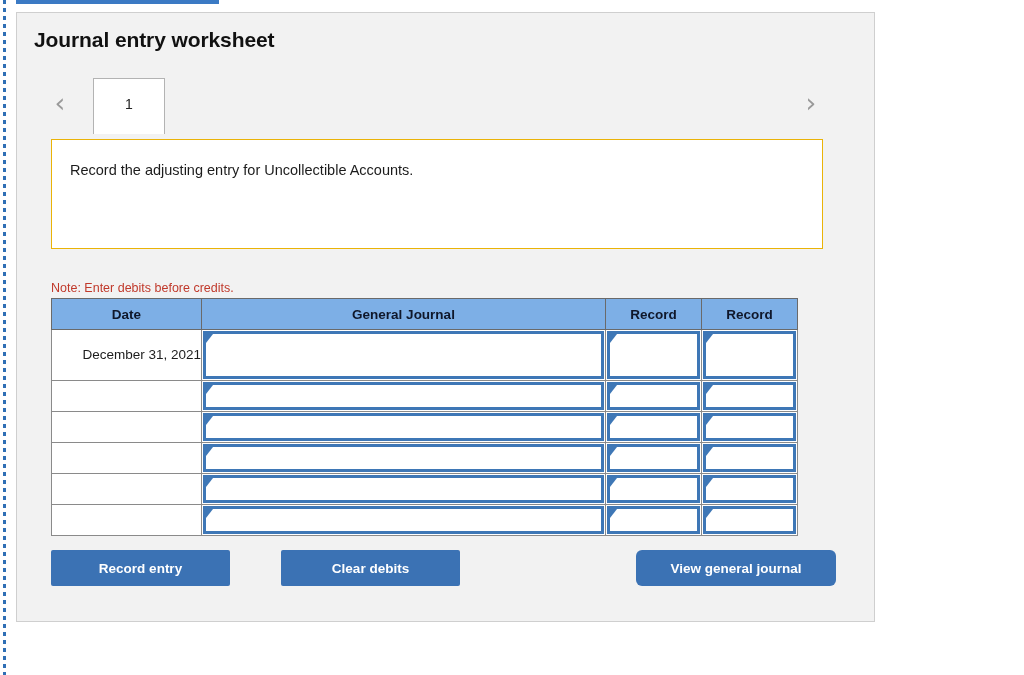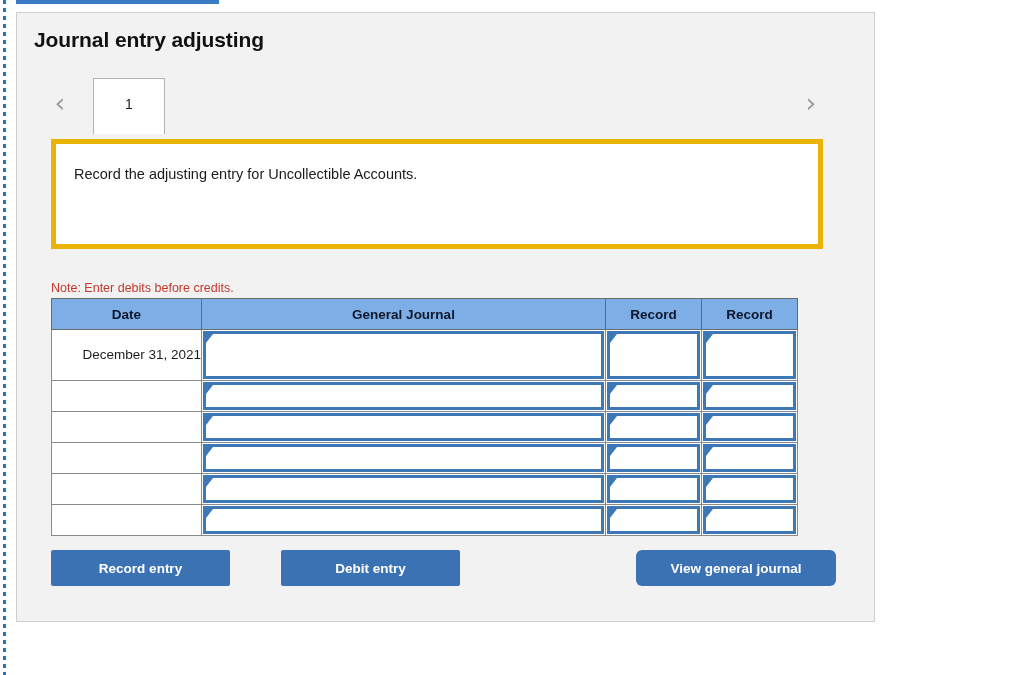--- a/index.html
+++ b/index.html
@@ -104,21 +104,21 @@
   }
 
   
   .instruction-box {
     position: absolute;
     left: 51px;
     top: 139px;
     width: 772px;
     height: 110px;
     background: #ffffff;
-    border: 5px solid #eab308;
+    border: 1px solid #eab308;
     box-sizing: border-box;
   }
   .instruction-text {
     position: absolute;
     left: 18px;
     top: 22px;
     font-size: 14.5px;
     color: #1c1c1c;
   }
 
@@ -209,21 +209,21 @@
 </head>
 <body>
 
 <div id="screen">
 
   <div class="left-rail"></div>
   <div class="top-bar"></div>
 
   <div class="panel"></div>
 
-  <div class="page-title">Journal entry adjusting</div>
+  <div class="page-title">Journal entry worksheet</div>
 
   <div class="tabstrip">
     <div class="chev chev-left">‹</div>
     <div class="tab">1</div>
     <div class="chev chev-right">›</div>
   </div>
 
   <div class="instruction-box">
     <div class="instruction-text">Record the adjusting entry for Uncollectible Accounts.</div>
   </div>
@@ -320,16 +320,16 @@
           <div class="cell-input"></div>
         </td>
         <td class="pad-cell">
           <div class="cell-input"></div>
         </td>
       </tr>
     </tbody>
   </table>
 
   <button class="btn btn-record">Record entry</button>
-  <button class="btn btn-clear">Debit entry</button>
+  <button class="btn btn-clear">Clear debits</button>
   <button class="btn btn-view">View general journal</button>
 
 </div>
 
 </body></html>

